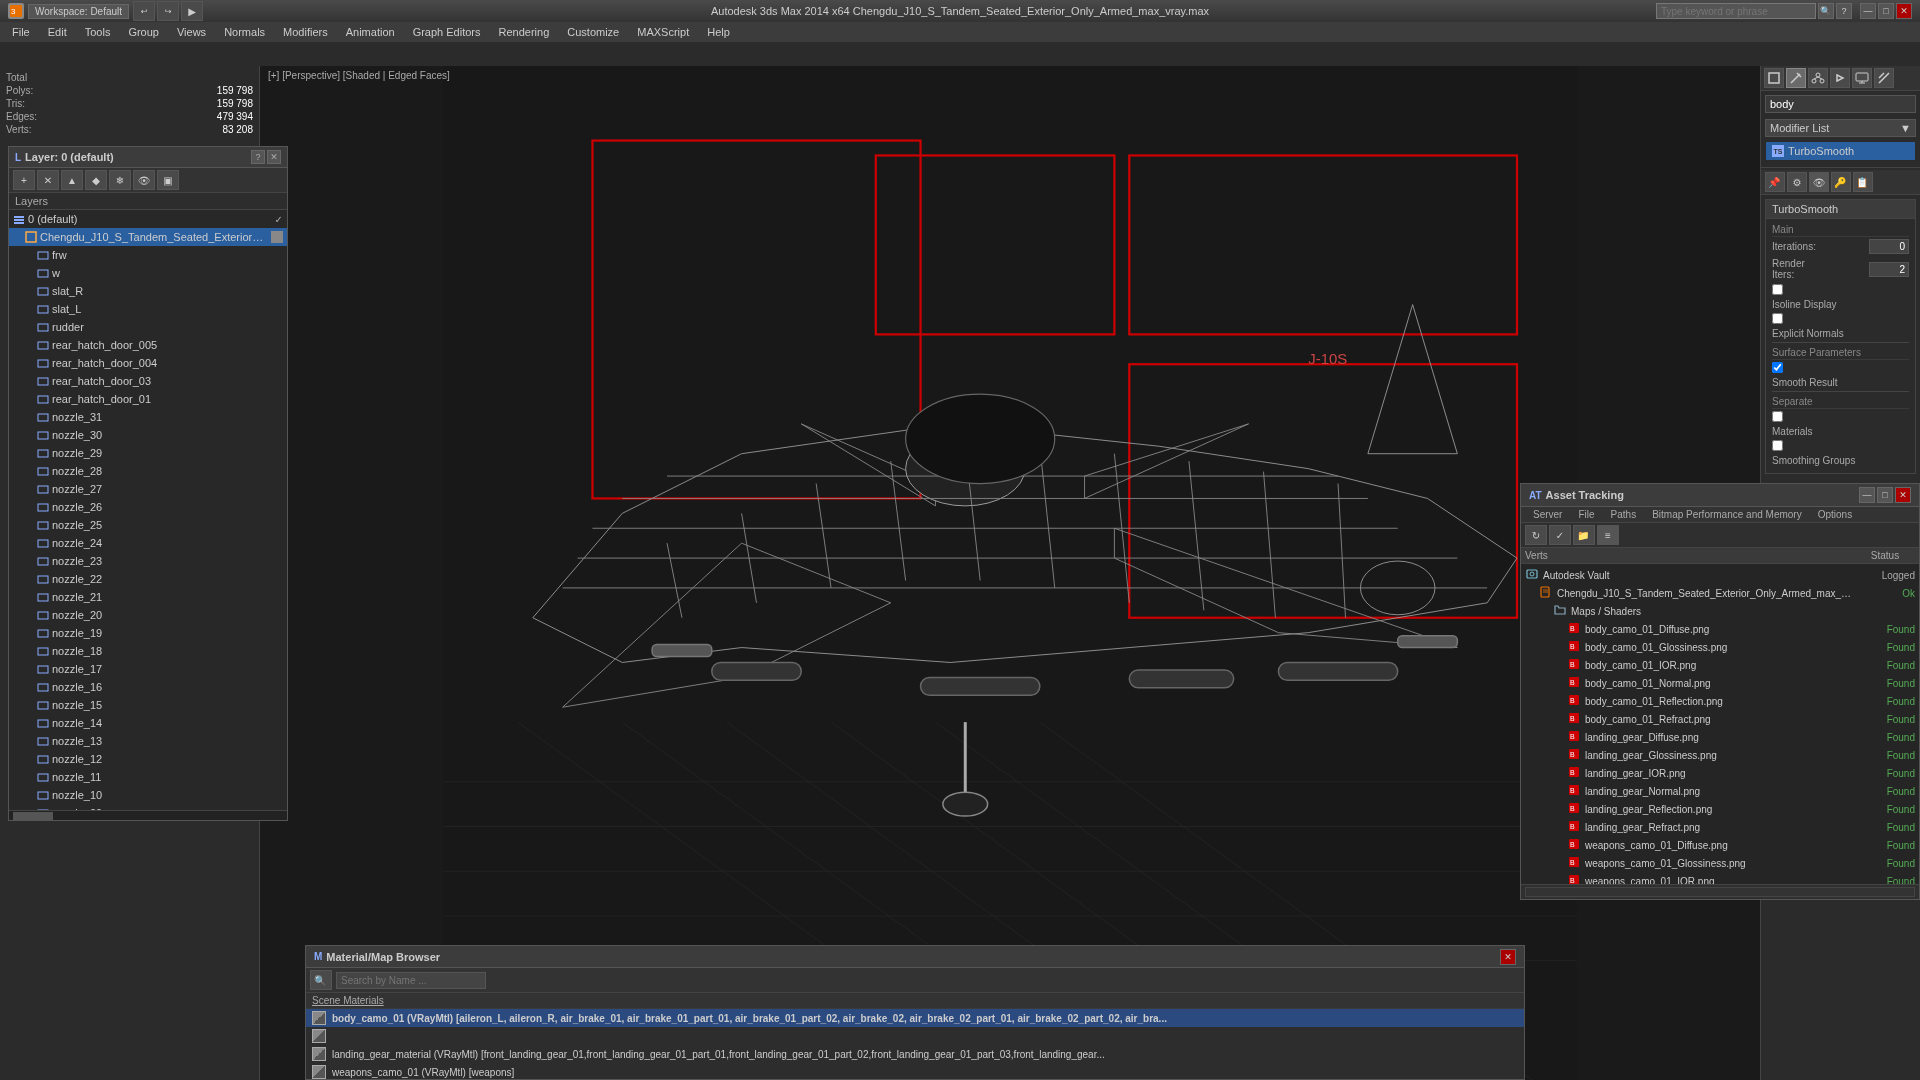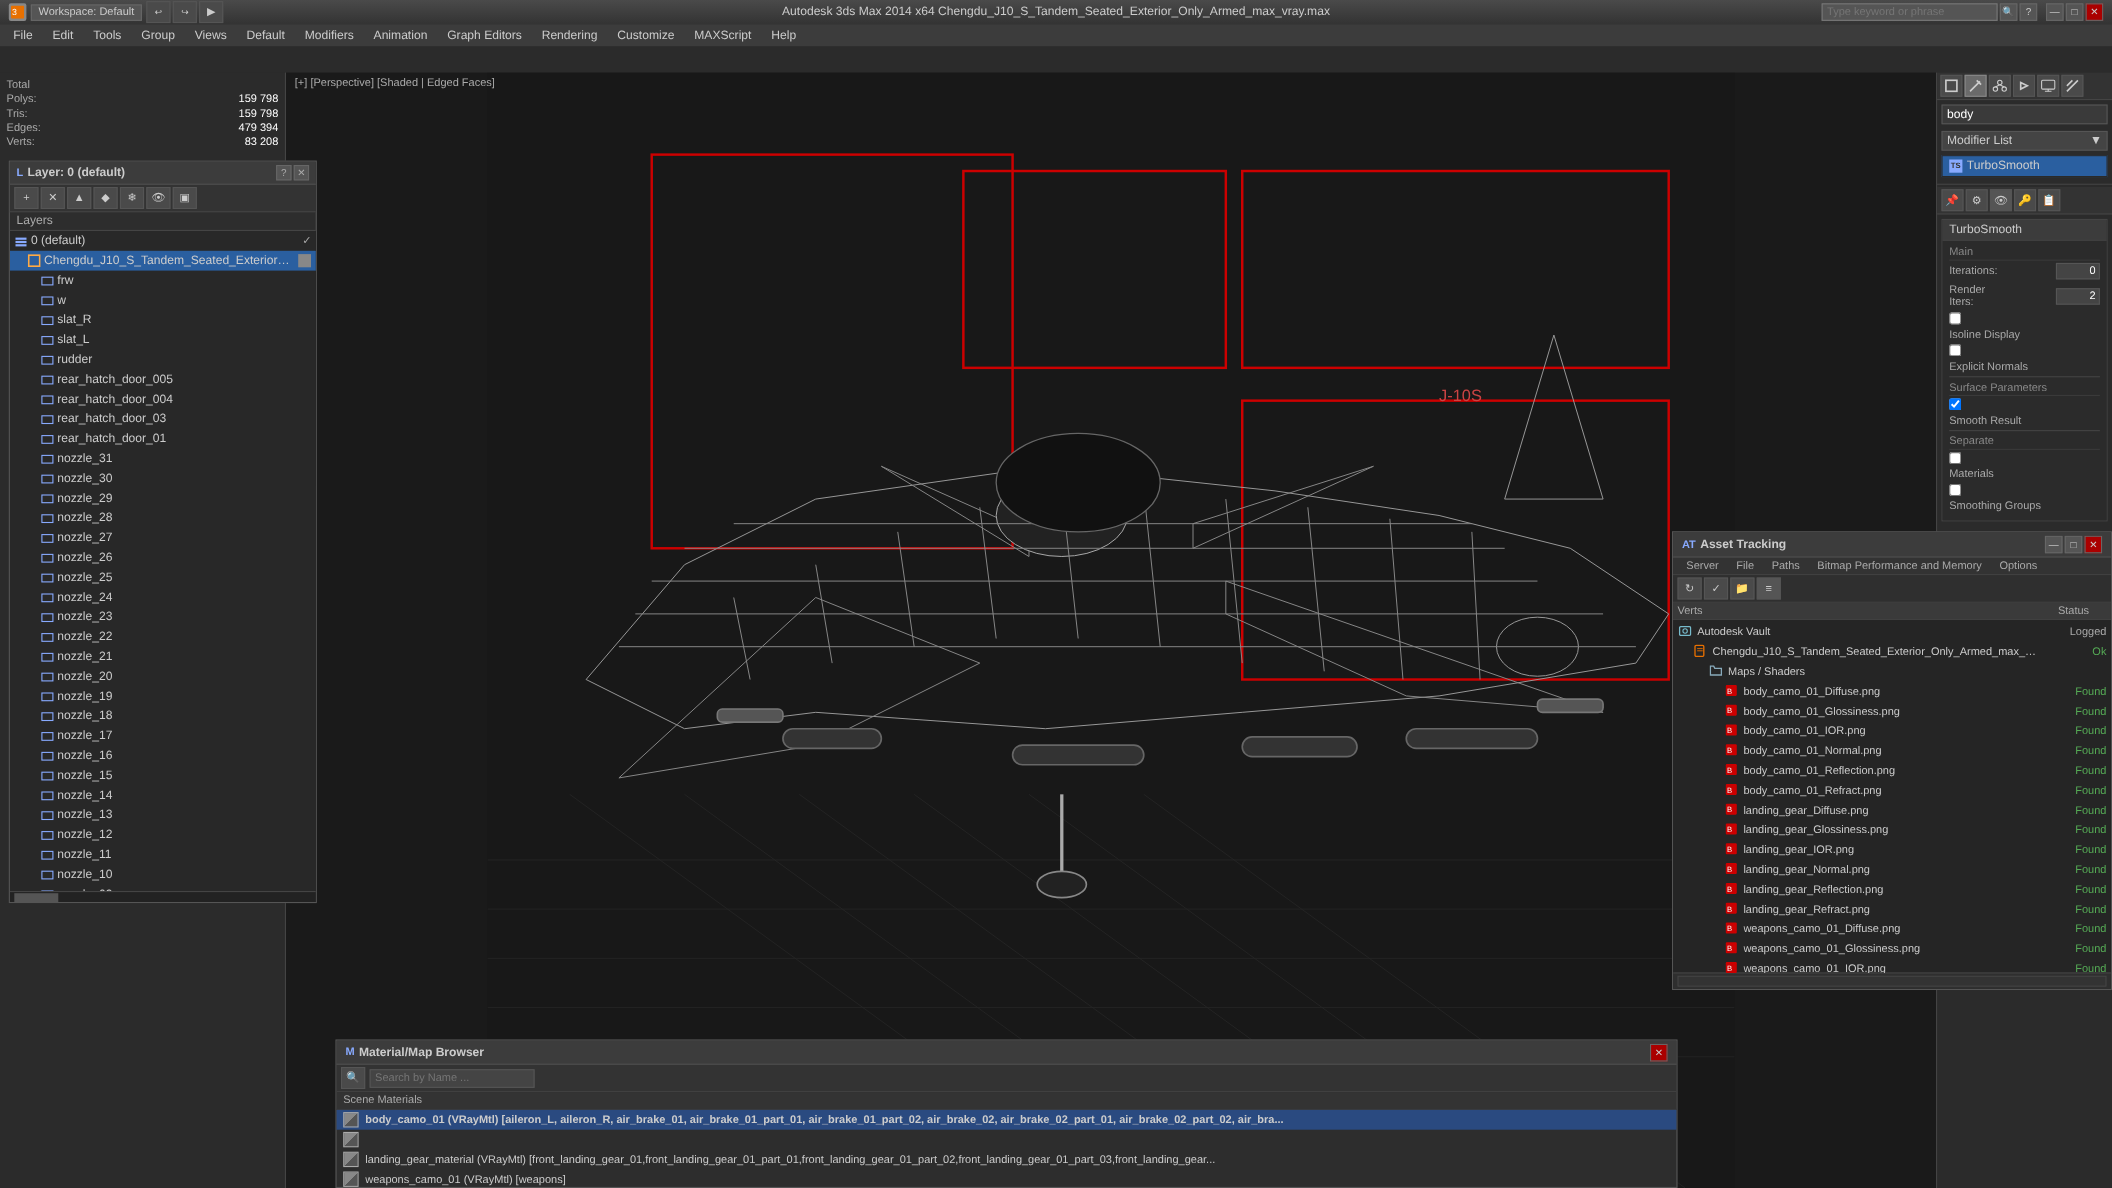--- a/index.html
+++ b/index.html
@@ -430,20 +430,21 @@
       color: #ccc;
       padding: 2px 4px;
       font-size: 10px;
     }
     .mb-section-header {
       padding: 2px 6px;
       font-size: 10px;
       color: #aaa;
       background: #333;
       border-bottom: 1px solid #3a3a3a;
+      text-decoration: underline;
     }
     .mb-item {
       display: flex;
       align-items: center;
       padding: 2px 6px;
       font-size: 10px;
       color: #ccc;
       min-height: 18px;
     }
     .mb-item.selected-mb { background: #2a4a80; }
@@ -561,21 +562,21 @@
     <div class="win-btn close">✕</div>
   </div>
 </div>
 
 <div id="menu-bar">
   <div class="menu-item">File</div>
   <div class="menu-item">Edit</div>
   <div class="menu-item">Tools</div>
   <div class="menu-item">Group</div>
   <div class="menu-item">Views</div>
-  <div class="menu-item">Default</div>
+  <div class="menu-item">Normals</div>
   <div class="menu-item">Modifiers</div>
   <div class="menu-item">Animation</div>
   <div class="menu-item">Graph Editors</div>
   <div class="menu-item">Rendering</div>
   <div class="menu-item">Customize</div>
   <div class="menu-item">MAXScript</div>
   <div class="menu-item">Help</div>
 </div>
 
 <div id="main-area">

